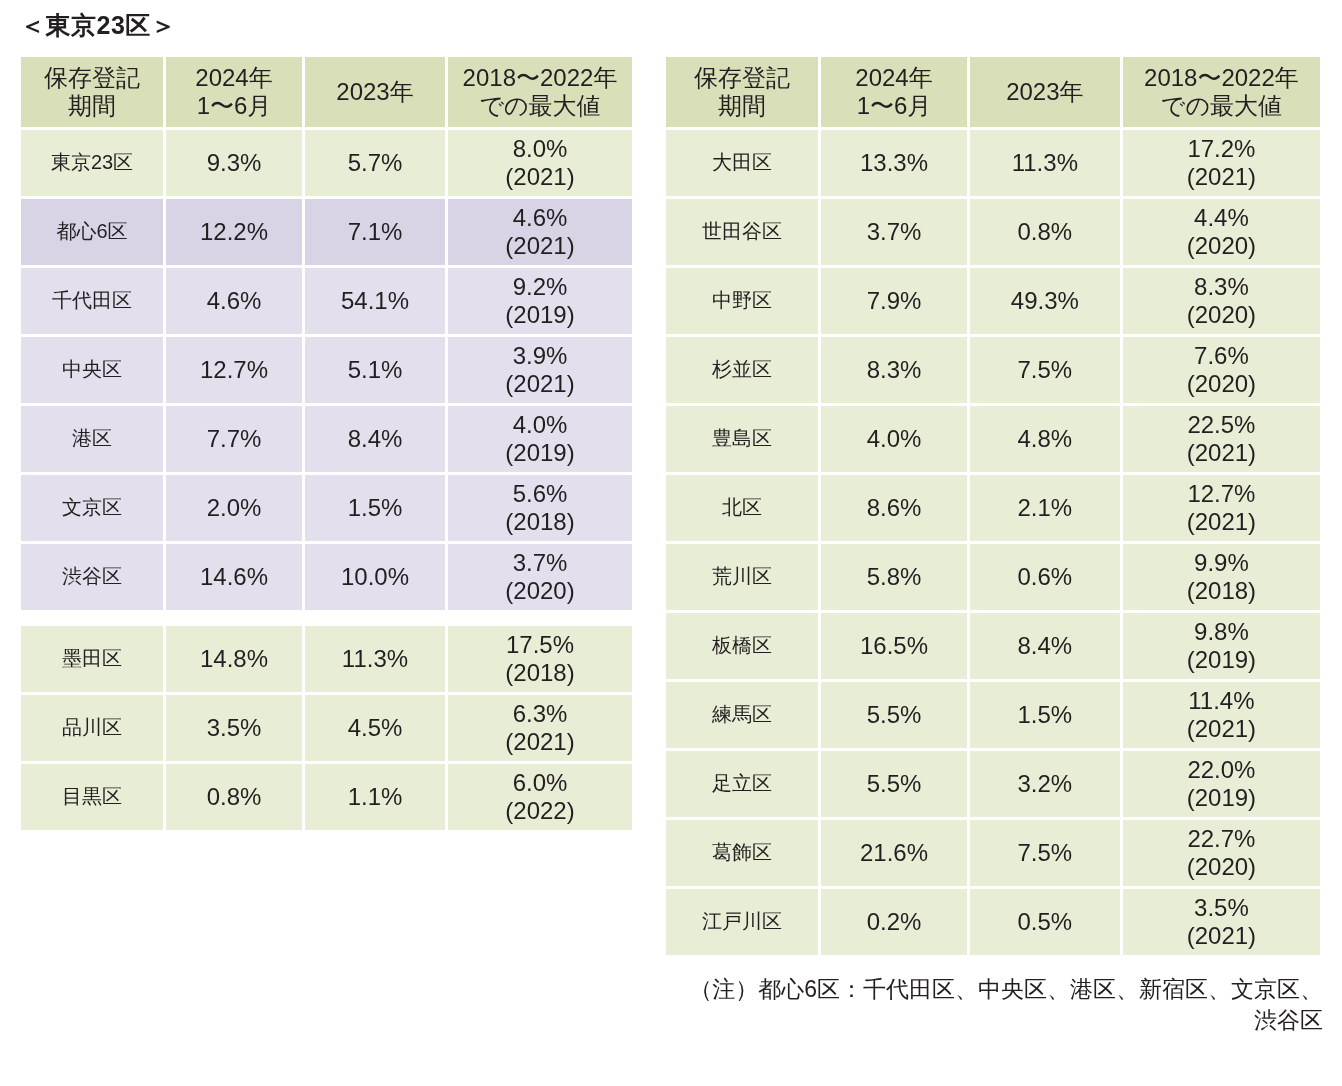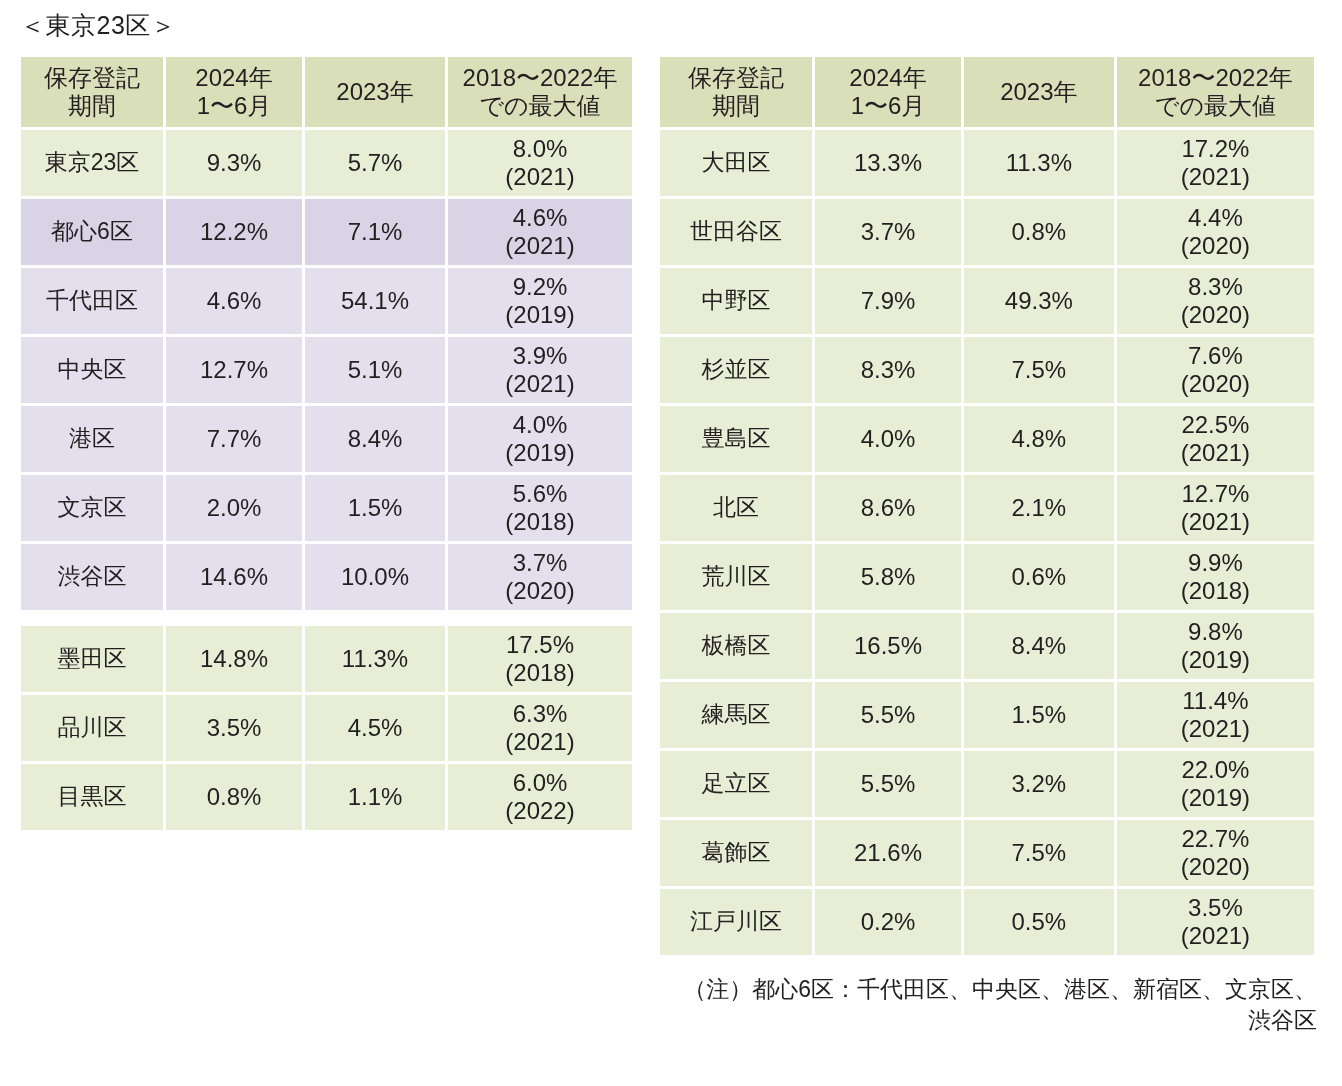--- a/index.html
+++ b/index.html
@@ -16,30 +16,30 @@
   }
   .page {
     position: relative;
     width: 1342px;
     height: 1086px;
     box-sizing: border-box;
     padding: 10px 0 0 18px;
   }
   .title {
     font-size: 25px;
-    font-weight: normal;
+    font-weight: bold;
     letter-spacing: 0.5px;
     margin: 0 0 14px 2px;
     line-height: 1.2;
   }
   .tables {
     display: flex;
     flex-direction: row;
     align-items: flex-start;
-    gap: 22px;
+    gap: 28px;
   }
   table.grid {
     border-collapse: separate;
     border-spacing: 3px 3px;
     table-layout: fixed;
   }
   table.grid td, table.grid th {
     padding: 0;
     margin: 0;
     text-align: center;
@@ -55,21 +55,21 @@
   .col-v3 { width: 184px; }
 
   th.hdr {
     height: 70px;
     font-size: 22px;
     background: #d9e0b9;
   }
   td.cell {
     height: 66px;
   }
-  td.cell.name { font-size: 23px; }
+  td.cell.name { font-size: 20px; }
   
   .green { background: #e8eed6; }
   .purple { background: #e3dfec; }
   .purple-dark { background: #d9d3e6; }
 
   .two-line { line-height: 1.1; }
   .sub { display: block; }
 
   .note {
     margin-top: 16px;

